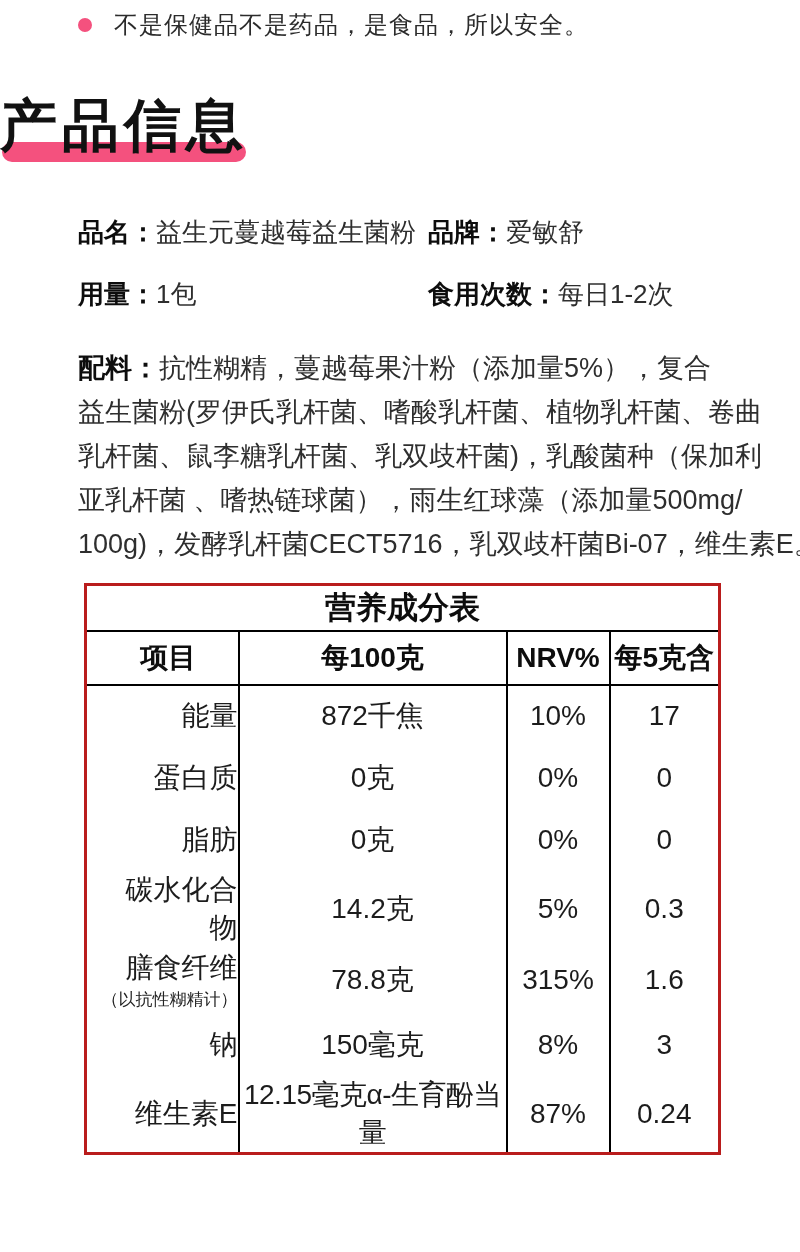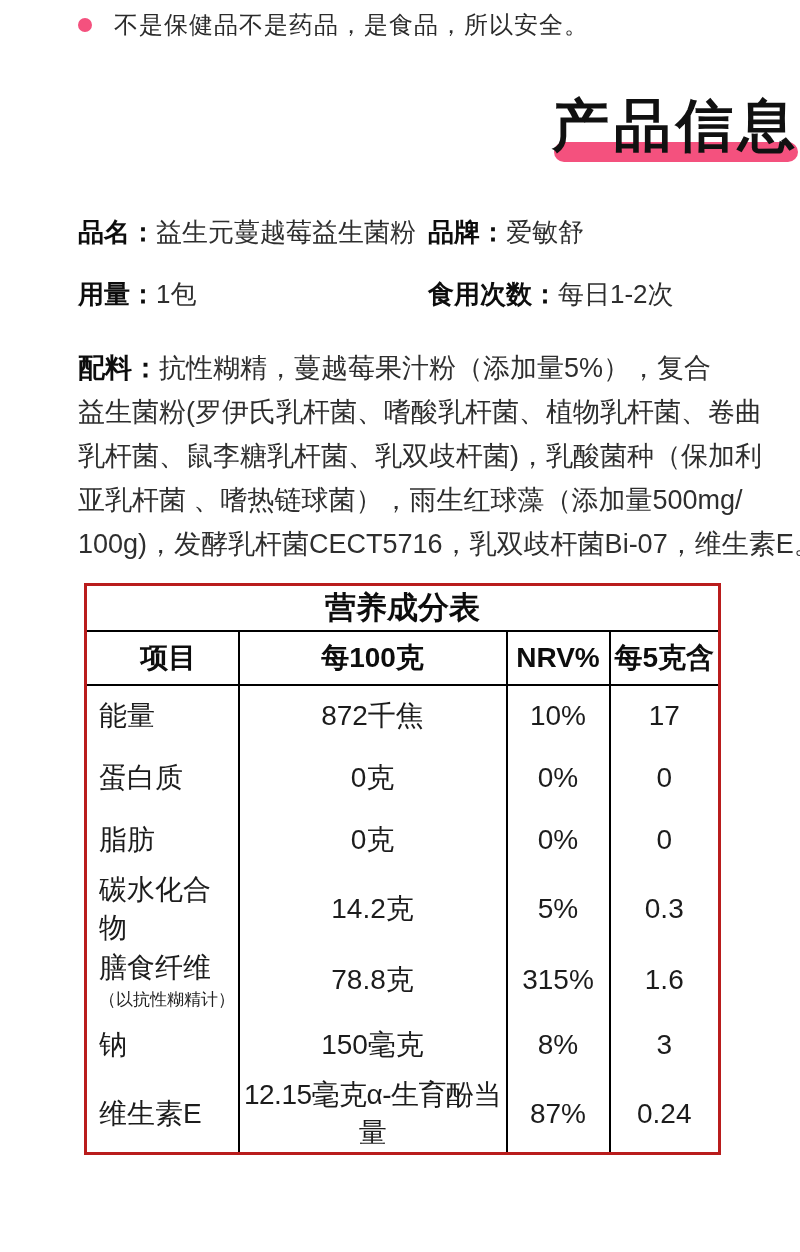--- a/index.html
+++ b/index.html
@@ -28,21 +28,21 @@
     flex: 0 0 auto;
   }
   .note-text {
     font-size: 24px;
     color: #2b2b2b;
     letter-spacing: 1px;
   }
 
   
   .title-wrap {
-    text-align: right;
+    text-align: left;
     margin-top: 52px;
     height: 76px;
   }
   .page-title {
     position: relative;
     display: inline-block;
     font-size: 57px;
     font-weight: bold;
     letter-spacing: 5px;
     color: #111111;
@@ -120,21 +120,21 @@
   tr.body-row td {
     border-left: 2px solid #000000;
     border-right: 2px solid #000000;
     border-top: 0;
     border-bottom: 0;
     height: 62px;
     font-size: 28px;
     text-align: center;
     vertical-align: middle;
   }
-  tr.body-row td:first-child { text-align: left; padding-left: 12px; }
+  tr.body-row td:first-child { text-align: right; padding-left: 12px; }
   tr.row-fiber td { height: 67px; }
   .item-sub {
     display: block;
     font-size: 17px;
     margin-top: 1px;
     color: #222222;
   }
   td.long-value { font-size: 23.5px; padding: 0 1px; letter-spacing: -0.5px; }
 </style>
 </head>

